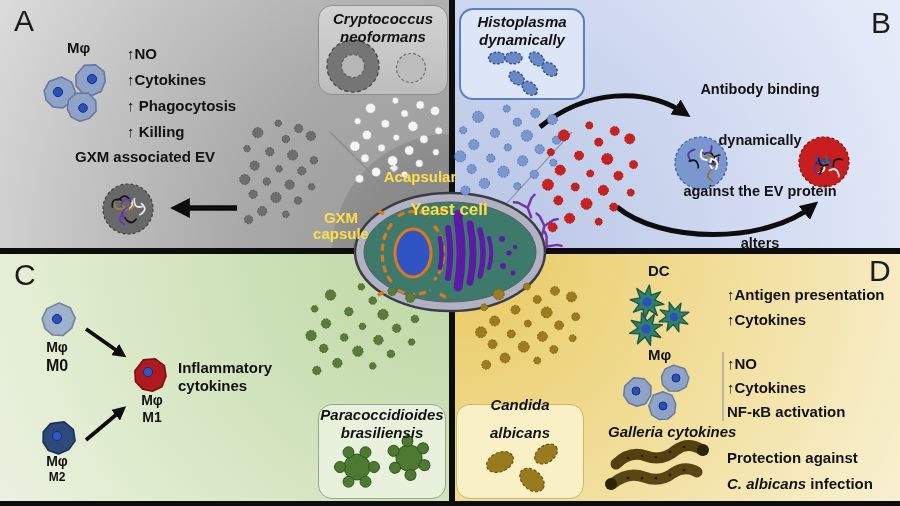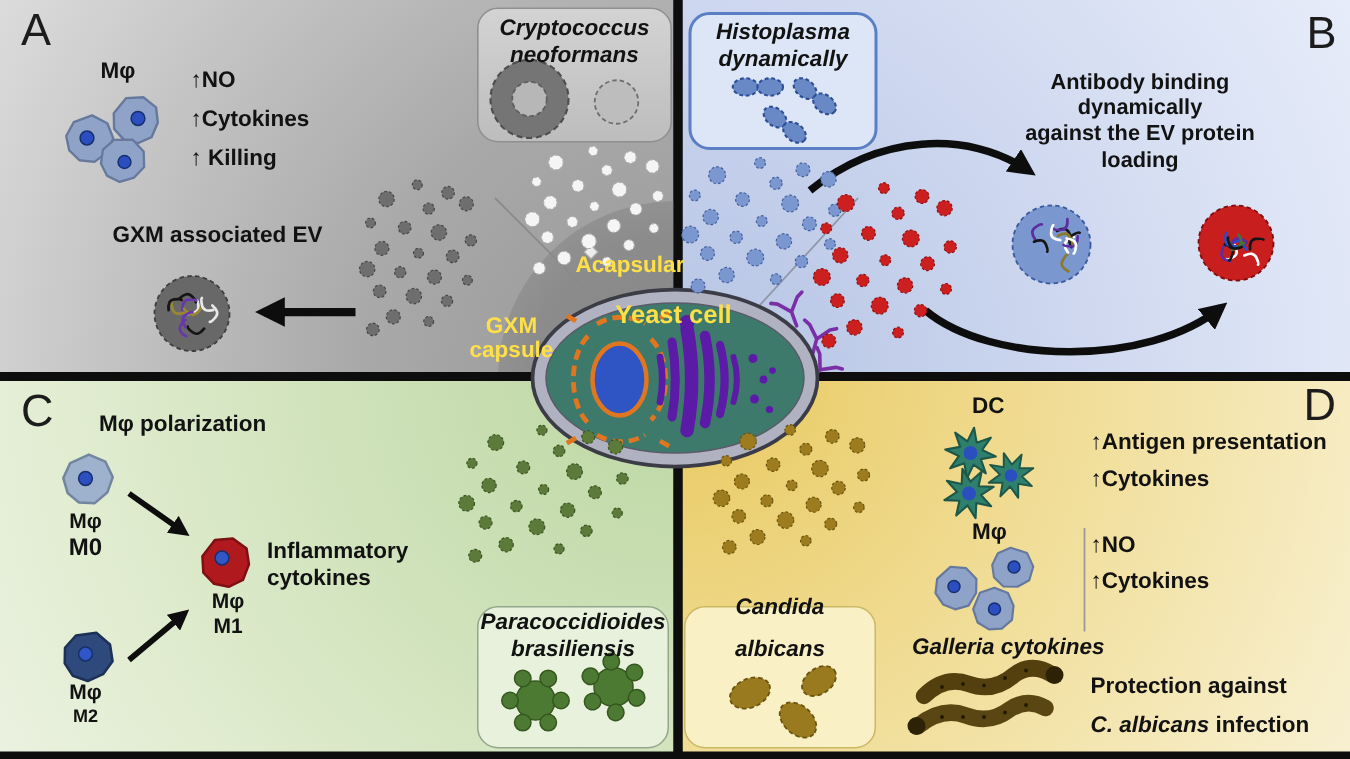--- a/index.html
+++ b/index.html
@@ -27,21 +27,21 @@
   #box-para{left:318px;top:404px;width:128px;height:95px;border:1.5px solid #94a78c;background:#e7f1dc;}
   #box-candida{left:456px;top:404px;width:128px;height:95px;border:1.5px solid #c9b967;background:#f9f0c5;}
   #illus{position:absolute;left:0;top:0;width:900px;height:506px;}
   .t{position:absolute;font-weight:700;font-size:15px;color:#121212;white-space:nowrap;line-height:1.1;}
   .ctr{transform:translateX(-50%);}
   .w{color:#fde047;}
   .it{font-style:italic;}
   .letter{position:absolute;font-size:30px;font-weight:400;color:#1c1c1c;line-height:1;}
   .lines div{line-height:26px;}
   #b-ann{text-align:center;font-size:14.5px;}
-  #b-ann div{line-height:17.2px;}
+  #b-ann div{line-height:17.2px;margin-top:34px;}
   #yeast-label{font-size:17px;}
 </style>
 </head>
 <body>
 
 <div id="fig">
 
   <div class="quad" id="qa">
     <div id="halo"></div>
   </div>
@@ -404,56 +404,57 @@
 
   <div class="letter" style="left:14px;top:6px">A</div>
   <div class="letter" style="left:871px;top:8px">B</div>
   <div class="letter" style="left:14px;top:260px">C</div>
   <div class="letter" style="left:869px;top:256px">D</div>
 
   <div class="t" style="left:67px;top:40px">Mφ</div>
   <div class="t lines" style="left:127px;top:41px">
     <div>↑NO</div>
     <div>↑Cytokines</div>
+    <div>↑ Phagocytosis</div>
     <div>↑ Killing</div>
   </div>
   <div class="t" style="left:75px;top:149px">GXM associated EV</div>
   <div class="t ctr w" style="left:420px;top:169px">Acapsular</div>
   <div class="t ctr w" style="left:341px;top:210px">GXM</div>
   <div class="t ctr w" style="left:341px;top:226px">capsule</div>
   <div class="t ctr it" style="left:383px;top:11px">Cryptococcus</div>
   <div class="t ctr it" style="left:383px;top:29px">neoformans</div>
 
   <div class="t ctr it" style="left:522px;top:14px">Histoplasma</div>
   <div class="t ctr it" style="left:522px;top:32px">dynamically</div>
   <div class="t ctr" id="b-ann" style="left:760px;top:47px">
     <div>Antibody binding</div>
     <div>dynamically</div>
     <div>against the EV protein</div>
-    <div>loading</div>
+    <div>alters</div>
   </div>
 
-  <div class="t" style="left:66px;top:275px">Mφ polarization</div>
   <div class="t ctr" style="left:57px;top:340px;font-size:14px">Mφ</div>
   <div class="t ctr" style="left:57px;top:357px;font-size:16px">M0</div>
   <div class="t" style="left:178px;top:360px">Inflammatory</div>
   <div class="t" style="left:178px;top:378px">cytokines</div>
   <div class="t ctr" style="left:152px;top:393px;font-size:14px">Mφ</div>
   <div class="t ctr" style="left:152px;top:410px;font-size:14px">M1</div>
   <div class="t ctr" style="left:57px;top:454px;font-size:14px">Mφ</div>
   <div class="t ctr" style="left:57px;top:471px;font-size:12px">M2</div>
   <div class="t ctr it" style="left:382px;top:407px">Paracoccidioides</div>
   <div class="t ctr it" style="left:382px;top:425px">brasiliensis</div>
 
   <div class="t" style="left:648px;top:263px">DC</div>
   <div class="t" style="left:727px;top:287px">↑Antigen presentation</div>
   <div class="t" style="left:727px;top:312px">↑Cytokines</div>
   <div class="t" style="left:648px;top:347px">Mφ</div>
   <div class="t" style="left:727px;top:356px">↑NO</div>
   <div class="t" style="left:727px;top:380px">↑Cytokines</div>
+  <div class="t" style="left:727px;top:404px">NF-κB activation</div>
   <div class="t it" style="left:608px;top:424px">Galleria cytokines</div>
   <div class="t" style="left:727px;top:450px">Protection against</div>
   <div class="t" style="left:727px;top:476px"><span class="it">C. albicans</span><span> infection</span></div>
   <div class="t ctr it" style="left:520px;top:397px">Candida</div>
   <div class="t ctr it" style="left:520px;top:425px">albicans</div>
 
   <div class="t ctr w" id="yeast-label" style="left:449px;top:201px">Yeast cell</div>
 </div>
 
 </body></html>

